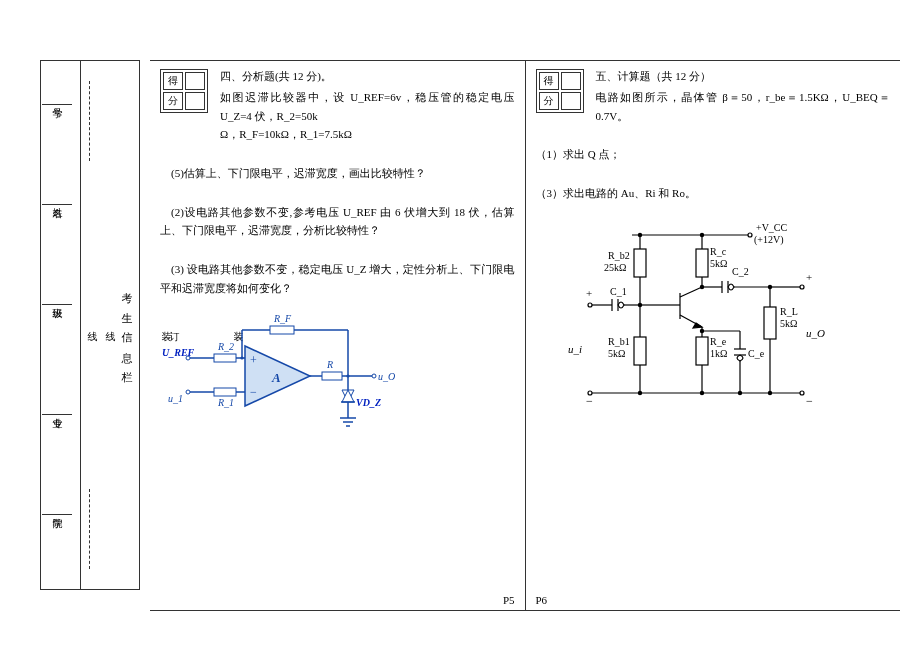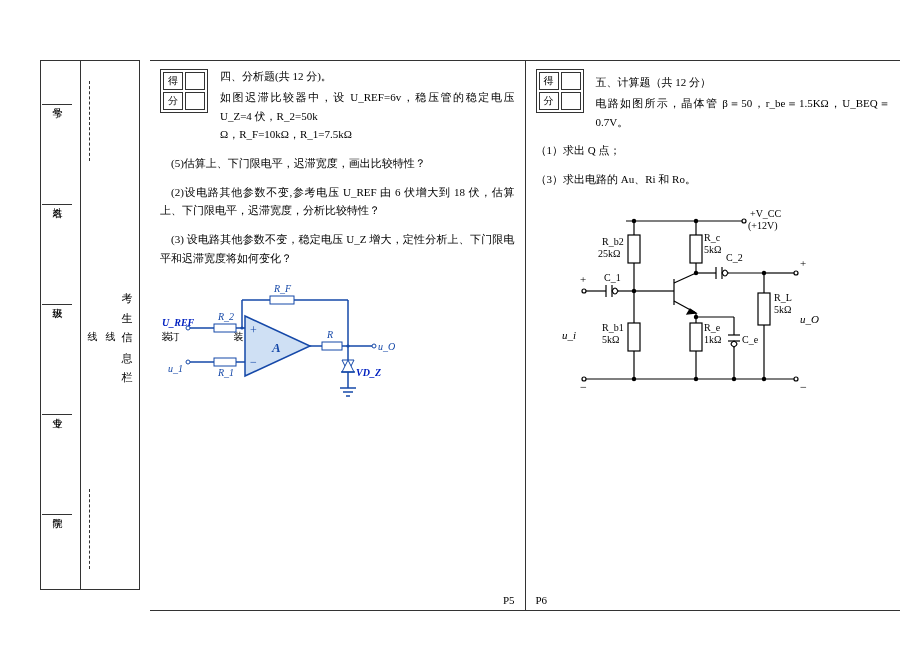--- a/index.html
+++ b/index.html
@@ -24,26 +24,26 @@
   .underline { display: inline-block; border-bottom: 1px solid #333; width: 30px; height: 1px; margin: 4px 0; }
   .content { position: absolute; left: 150px; top: 60px; right: 20px; bottom: 40px; border-top: 1px solid #333; border-bottom: 1px solid #333; display: flex; }
   .col { flex: 1; padding: 8px 10px 6px 10px; position: relative; }
   .col.left { border-right: 1px solid #333; }
   .score-box { border: 1px solid #333; display: inline-table; vertical-align: top; margin-right: 6px; }
   .score-box td { border: 1px solid #333; width: 20px; height: 14px; text-align: center; font-size: 10px; padding: 1px 2px; }
   .header-row { display: flex; align-items: flex-start; gap: 6px; margin-bottom: 4px; }
   .title { font-weight: normal; font-size: 11px; margin-bottom: 4px; }
   .bodytext { font-size: 11px; line-height: 1.7; text-align: justify; }
   .indent { text-indent: 1em; }
-  .q { margin-top: 10px; }
+  .q { margin-top: 20px; }
   .pnum { position: absolute; bottom: 4px; font-size: 11px; }
   .pnum.left { right: 10px; margin-top: 6px; }
   .pnum.right { left: 10px; }
   .circuit-box { margin-top: 8px; width: 230px; height: 140px; position: relative; }
-  .circuit-box2 { margin-top: 12px; width: 260px; height: 220px; position: relative; margin-left: 20px; }
+  .circuit-box2 { margin-top: 12px; width: 260px; height: 220px; position: relative; margin-left: 26px; }
   svg { overflow: visible; }
 </style>
 </head>
 <body>
 
 <div class="page">
 
   <div class="outer-border"></div>
 
   <div class="side-info">
@@ -157,21 +157,21 @@
                 <td>得</td>
                 <td></td>
               </tr>
           <tr>
                 <td>分</td>
                 <td></td>
               </tr>
         </tbody>
           </table>
         <div style="flex:1">
-          <div class="title" style="margin-top:6px">五、计算题（共 12 分）</div>
+          <div class="title" style="margin-top:0">五、计算题（共 12 分）</div>
           <div class="bodytext">电路如图所示，晶体管 β＝50，r_be＝1.5KΩ，U_BEQ＝0.7V。</div>
         </div>
       </div>
       <div class="bodytext q">（1）求出 Q 点；</div>
       <div class="bodytext q">（3）求出电路的 Au、Ri 和 Ro。</div>
 
       <div class="circuit-box2">
         <svg width="260" height="220">
           <g stroke="#000" stroke-width="1.2" fill="none">
 

